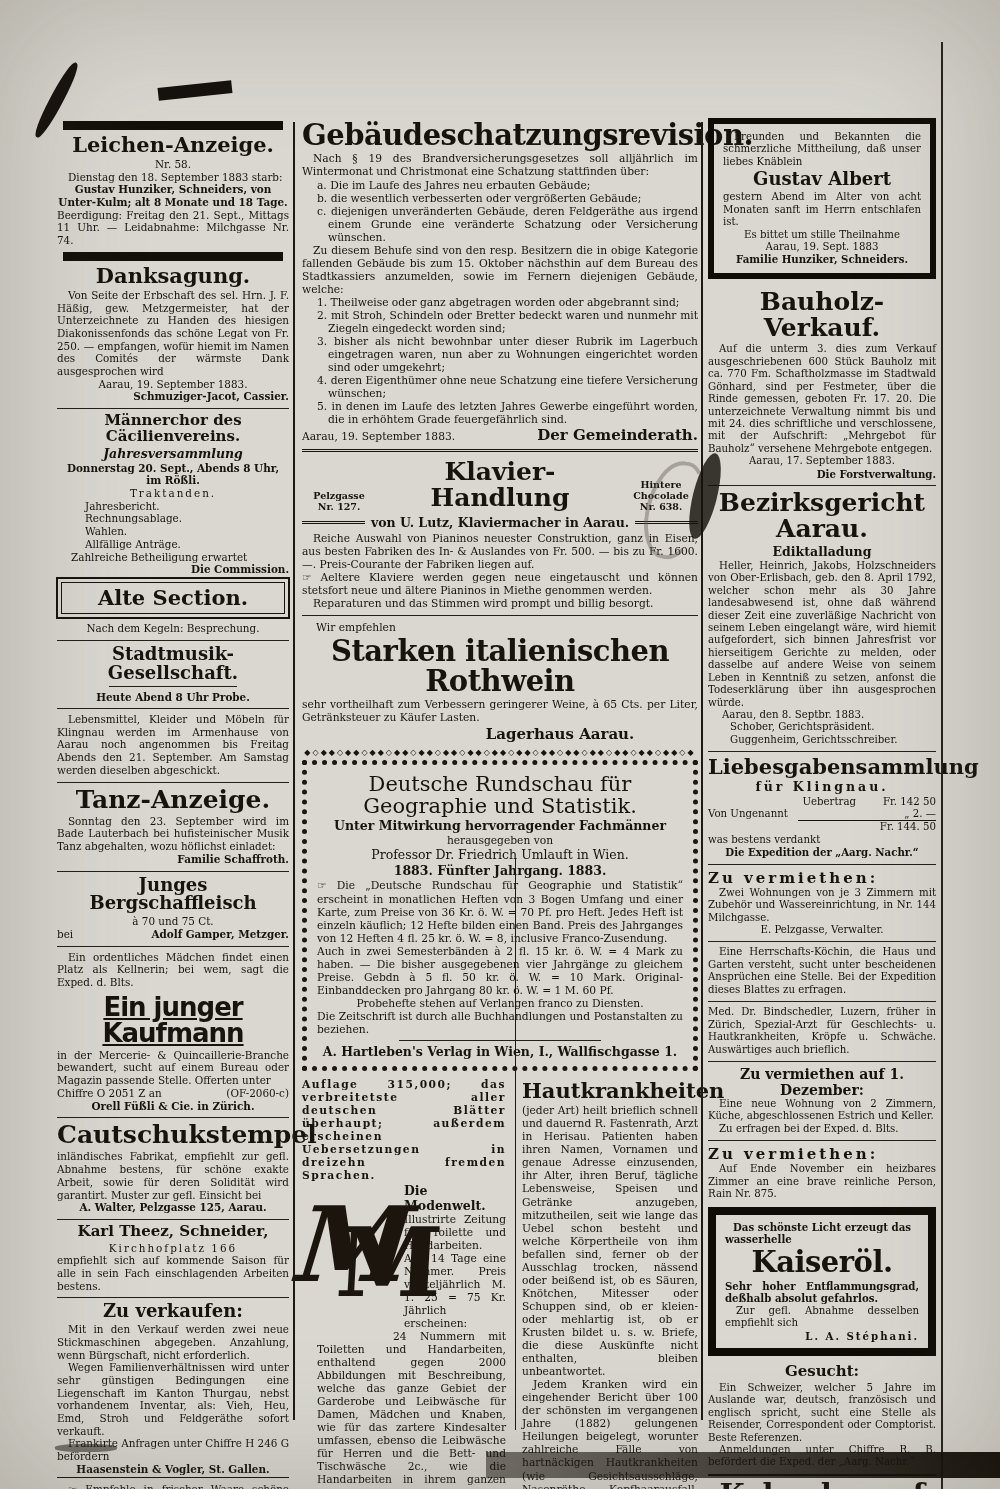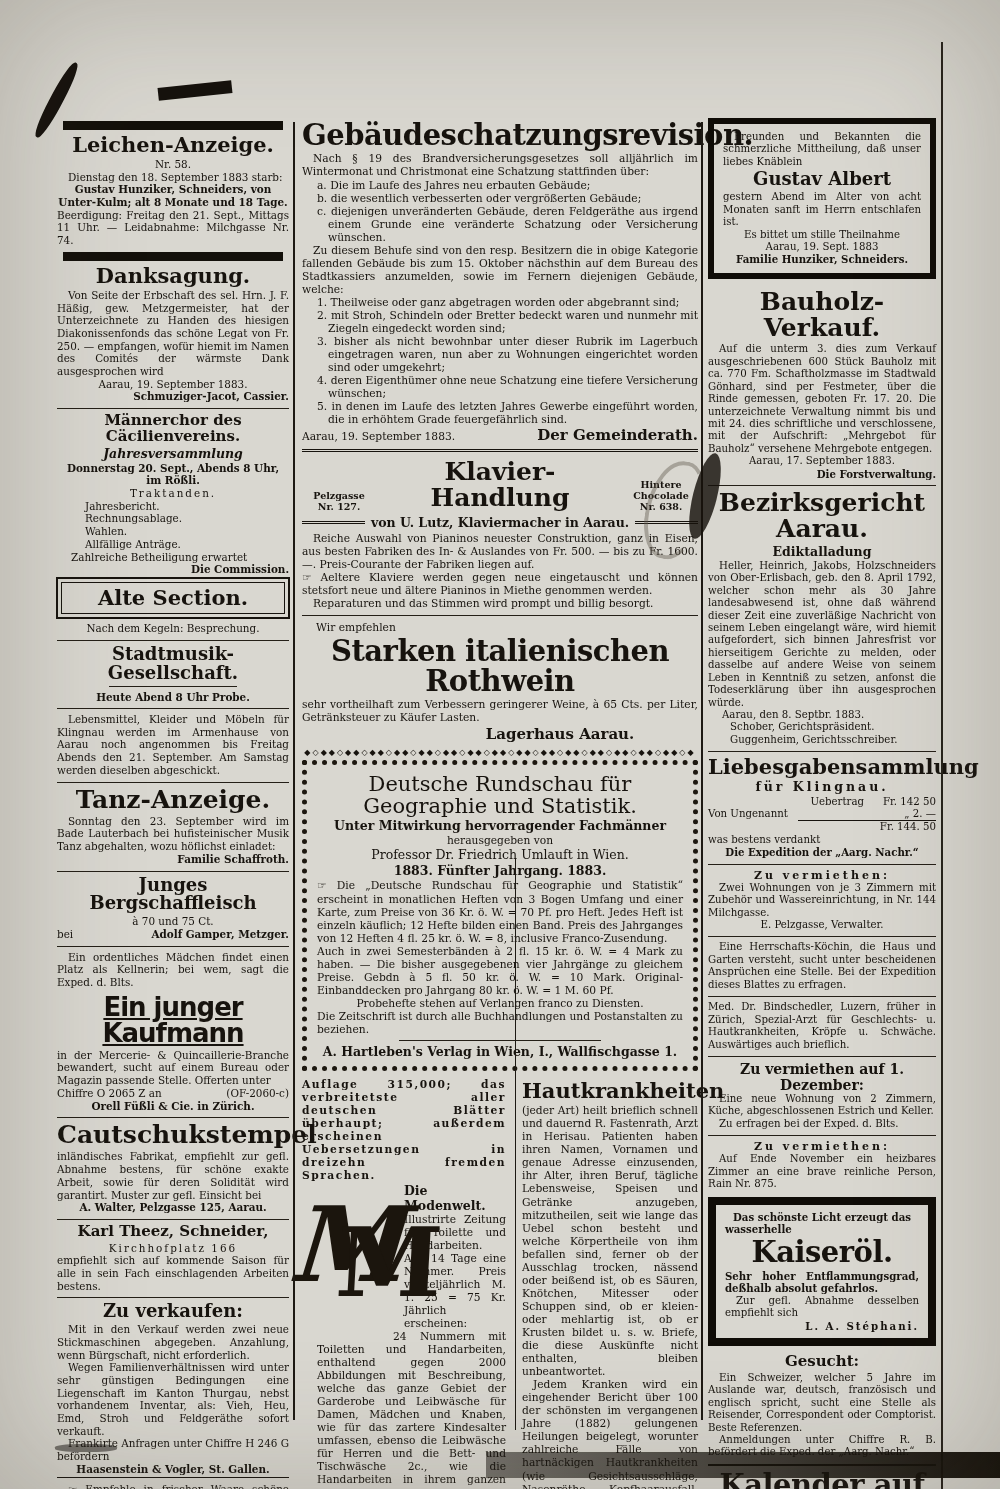--- a/index.html
+++ b/index.html
@@ -35,42 +35,42 @@
   .rule{border:0;border-top:1px solid #241f17;margin:4px auto;width:100%;}
   .rule.short{width:55%;}
   .bar{height:9px;background:#13100a;margin:3px 6px 4px;}
   .hL{font-weight:bold;text-align:center;line-height:1.05;margin:2px 0;}
   .s30{font-size:29px;letter-spacing:-.5px;}
   .s26{font-size:25px;}
   .s22{font-size:21px;}
   .s19{font-size:18px;}
   .s16{font-size:15px;}
   .s13{font-size:12.5px;}
-  .sp{letter-spacing:3px;font-weight:bold;text-align:center;font-size:11px;}
+  .sp{letter-spacing:3px;font-weight:bold;text-align:left;font-size:15px;}
   .box2{border:1px solid var(--ink);outline:2px solid var(--ink);outline-offset:3px;margin:6px 4px 8px;padding:2px 4px;}
   .mourn{border:6px solid #0f0c07;padding:7px 9px;margin-bottom:10px;}
   .heavy{border:8px solid #0f0c07;padding:6px 9px;margin:6px 0 8px;}
   .dotbox{border:5px dotted #1c170f;padding:6px 10px;margin:3px 0 7px;}
   .orn{white-space:nowrap;overflow:hidden;text-align:center;font-size:8px;letter-spacing:2px;margin:2px 0;}
   .klav-head{display:flex;align-items:flex-end;justify-content:space-between;gap:4px;}
   .addr{font-size:9.5px;font-weight:bold;text-align:center;line-height:1.15;width:74px;flex:0 0 auto;}
   .subline{display:flex;align-items:center;gap:6px;margin:2px 0;}
   .subline .dl{flex:1;border-top:3px double var(--ink);height:0;}
   .sans-h{font-family:"DejaVu Sans","Liberation Sans",sans-serif;font-size:26px;font-weight:bold;
           letter-spacing:-1px;text-align:center;line-height:1;margin:3px 0;text-decoration:underline;}
   .flexrow{display:flex;justify-content:space-between;align-items:baseline;}
   .uline{border-bottom:1px solid var(--ink);padding-bottom:1px;}
   .subwrap{display:flex;gap:16px;margin-top:4px;}
   .sub-l{width:204px;flex:0 0 auto;}
   .sub-r{flex:1;min-width:0;}
   .mono{float:left;width:96px;height:152px;position:relative;margin:2px 6px 2px 0;}
   .mono span{position:absolute;font-size:104px;font-weight:bold;font-style:italic;line-height:1;color:#1b150d;}
   .mono .m1{left:-4px;top:8px;transform:skewX(-6deg);}
   .mono .m2{left:30px;top:26px;transform:skewX(8deg) scale(.92);}
-  .money{display:flex;justify-content:flex-end;gap:19px;}
+  .money{display:flex;justify-content:flex-end;gap:27px;}
   .money .lbl{flex:1;}
 </style>
 </head>
 <body>
 
 <div class="sheet">
   <div class="vr" id="vr1"></div>
   <div class="vr" id="vr2"></div>
   <div class="vr" id="vr3"></div>
   <div class="vr" id="vr4"></div>
@@ -141,21 +141,21 @@
       </p>
     </section>
     <section class="sec">
       <hr class="rule">
       <p class="in">Ein ordentliches Mädchen findet einen Platz als Kellnerin; bei wem, sagt die Exped. d. Blts.</p>
     </section>
     <section class="sec">
       <div class="sans-h">Ein junger Kaufmann</div>
       <p>in der Mercerie- &amp; Quincaillerie-Branche bewandert, sucht auf einem Bureau oder Magazin passende Stelle.  Offerten unter</p>
       <p class="flexrow">
-        <span>Chiffre O 2065 Z an</span>
+        <span>Chiffre O 2051 Z an</span>
         <span>(OF-2060-c)</span>
       </p>
       <p class="ce b">Orell Füßli &amp; Cie. in Zürich.</p>
     </section>
     <section class="sec">
       <hr class="rule">
       <div class="hL s26">Cautschukstempel</div>
       <p>inländisches Fabrikat, empfiehlt zur gefl. Abnahme bestens, für schöne exakte Arbeit, sowie für deren Solidität wird garantirt.  Muster zur gefl. Einsicht bei</p>
       <p class="ce b">A. Walter, Pelzgasse 125, Aarau.</p>
     </section>

